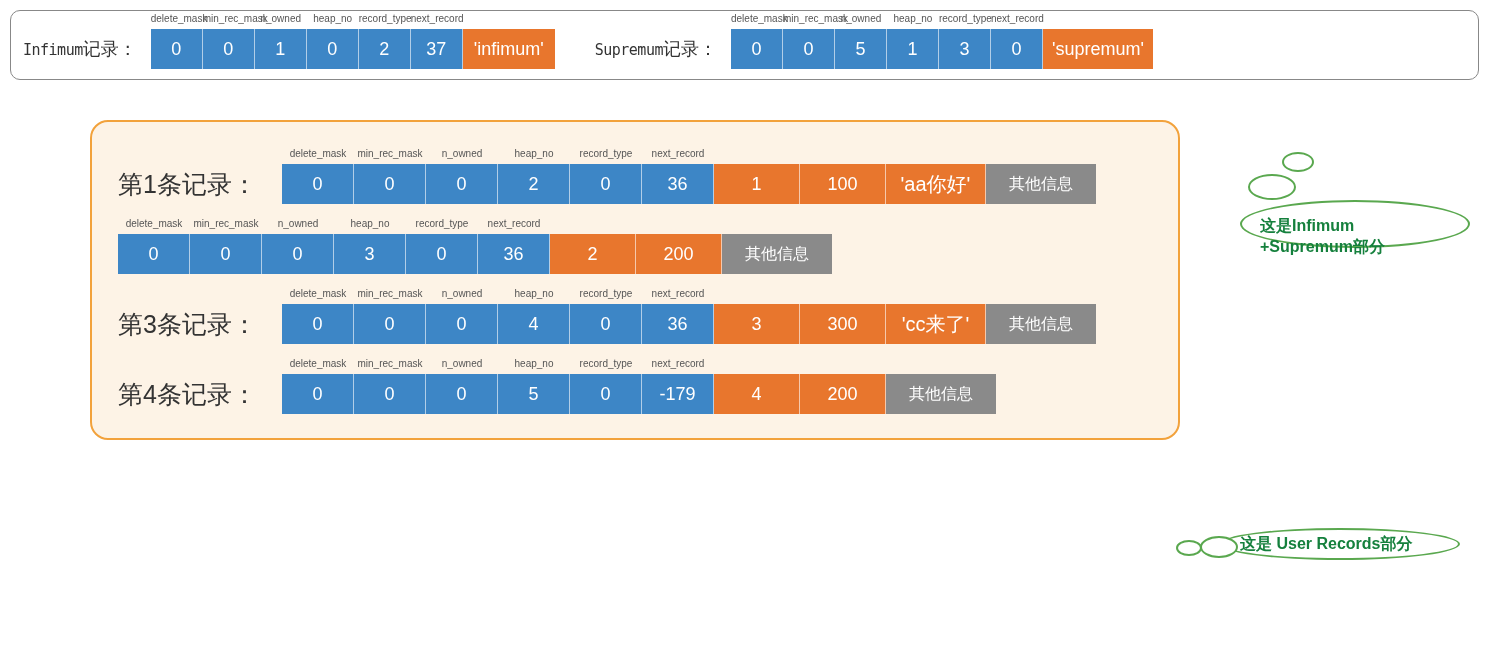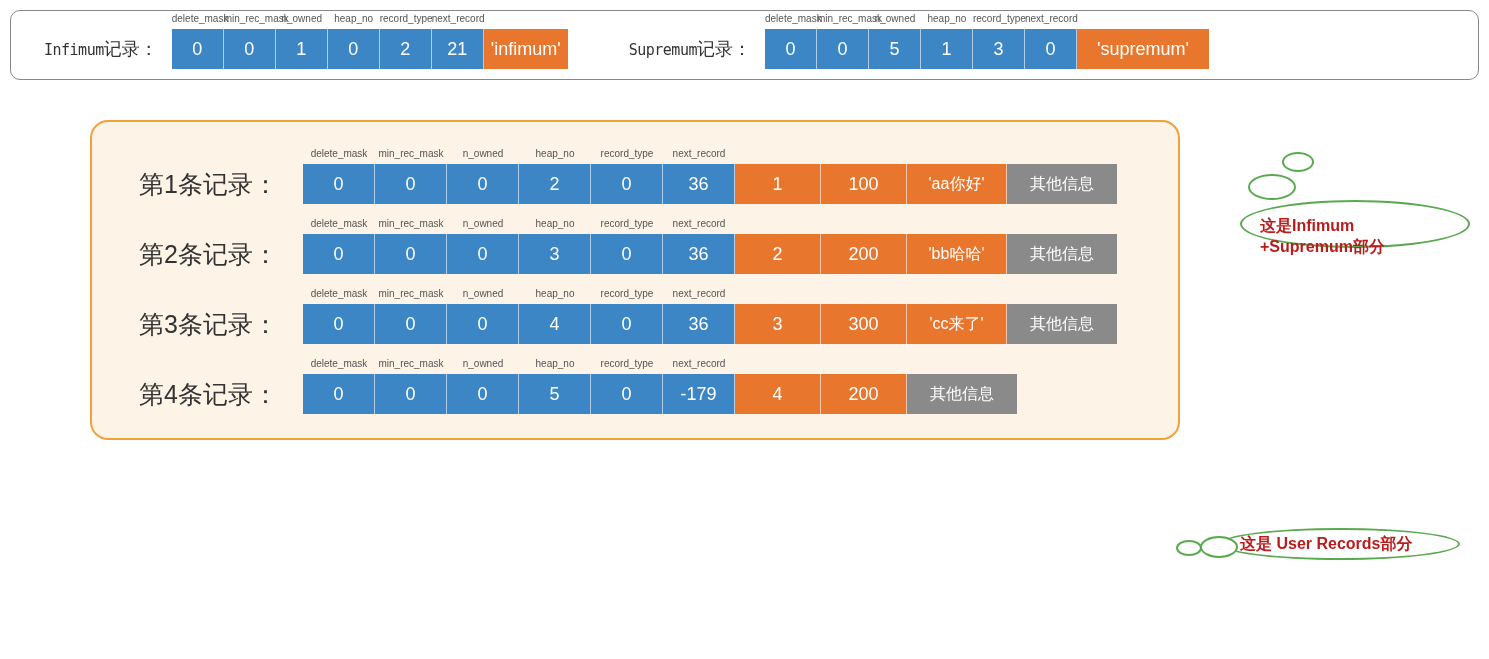--- a/index.html
+++ b/index.html
@@ -17,21 +17,20 @@
     position: relative;
     display: flex;
     align-items: center;
     gap: 10px;
   }
   .rec-label {
     font-size: 18px;
     color: #333;
     white-space: nowrap;
     margin-right: 4px;
-    margin-left: 21px;
   }
   .rec-label .mono { font-family: Consolas, monospace; font-size: 15px; letter-spacing: -0.5px;}
   .cells {
     display: flex;
     position: relative;
   }
   .col-labels {
     position: absolute;
     top: -16px;
     left: 0;
@@ -53,52 +52,52 @@
     justify-content: center;
     color: #fff;
     font-size: 18px;
     border-right: 1px solid rgba(255,255,255,0.6);
   }
   .cell:last-child { border-right: none; }
   .blue   { background: #3d86c6; }
   .orange { background: #e8762d; }
   .gray   { background: #8a8a8a; }
   .top-blue-w { width: 52px; }
-  .top-orange-w { width: 84px; }
+  .top-orange-w { width: 92px; }
 
   .user-box {
     margin-top: 40px;
     margin-left: 80px;
     width: 1090px;
     border: 2px solid #f2a23c;
     border-radius: 18px;
     padding: 18px 0 18px 0;
     background: #fdf3e6;
   }
   .user-row {
     display: flex;
     align-items: center;
     padding: 24px 20px 6px 26px;
     position: relative;
   }
   .user-row .rec-label { font-size: 25px; width: 160px; }
   .u-blue-w  { width: 72px; }
   .u-orange-w{ width: 86px; }
-  .u-orange-wide { width: 100px; font-size:16px;}
+  .u-orange-wide { width: 100px; font-size:20px;}
   .u-gray-w  { width: 110px; font-size:16px;}
 
   .callout {
     position: absolute;
     border: 2px solid #5aa84f;
     border-radius: 50%;
     background: #fff;
     padding: 14px 18px;
     font-size: 16px;
     font-weight: bold;
-    color: #b91c1c;
+    color: #15803d;
   }
   .callout::before, .callout::after {
     content: "";
     position: absolute;
     border: 2px solid #5aa84f;
     border-radius: 50%;
     background: #fff;
   }
   #callout1 { top: 200px; left: 1240px; width: 230px; height: 48px; }
   #callout1::before { width: 28px; height: 16px; top: -50px;  left: 40px; }
@@ -120,21 +119,21 @@
       <div class="col-label top-blue-w">n_owned</div>
       <div class="col-label top-blue-w">heap_no</div>
       <div class="col-label top-blue-w">record_type</div>
       <div class="col-label top-blue-w">next_record</div>
     </div>
     <div class="cell blue top-blue-w">0</div>
     <div class="cell blue top-blue-w">0</div>
     <div class="cell blue top-blue-w">1</div>
     <div class="cell blue top-blue-w">0</div>
     <div class="cell blue top-blue-w">2</div>
-    <div class="cell blue top-blue-w">21</div>
+    <div class="cell blue top-blue-w">37</div>
     <div class="cell orange top-orange-w">'infimum'</div>
   </div>
 
   <div style="width:20px"></div>
 
   <span class="rec-label"><span class="mono">Supremum</span><span>记录：</span></span>
   <div class="cells">
     <div class="col-labels">
       <div class="col-label top-blue-w">delete_mask</div>
       <div class="col-label top-blue-w">min_rec_mask</div>
@@ -142,21 +141,21 @@
       <div class="col-label top-blue-w">heap_no</div>
       <div class="col-label top-blue-w">record_type</div>
       <div class="col-label top-blue-w">next_record</div>
     </div>
     <div class="cell blue top-blue-w">0</div>
     <div class="cell blue top-blue-w">0</div>
     <div class="cell blue top-blue-w">5</div>
     <div class="cell blue top-blue-w">1</div>
     <div class="cell blue top-blue-w">3</div>
     <div class="cell blue top-blue-w">0</div>
-    <div class="cell orange" style="width:132px">'supremum'</div>
+    <div class="cell orange" style="width:110px">'supremum'</div>
   </div>
 </div>
 
 <div class="user-box" id="user-box">
     <div class="user-row">
       <span class="rec-label">第1条记录：</span>
       <div class="cells">
         <div class="col-labels">
           <div class="col-label u-blue-w">delete_mask</div>
           <div class="col-label u-blue-w">min_rec_mask</div>
@@ -171,39 +170,37 @@
         <div class="cell blue u-blue-w">2</div>
         <div class="cell blue u-blue-w">0</div>
         <div class="cell blue u-blue-w">36</div>
         <div class="cell orange u-orange-w">1</div>
         <div class="cell orange u-orange-w">100</div>
         <div class="cell orange u-orange-wide">'aa你好'</div>
         <div class="cell gray u-gray-w">其他信息</div>
       </div>
     </div>
     <div class="user-row">
-      <span class="rec-label">第2条记录：</span>
       <div class="cells">
         <div class="col-labels">
           <div class="col-label u-blue-w">delete_mask</div>
           <div class="col-label u-blue-w">min_rec_mask</div>
           <div class="col-label u-blue-w">n_owned</div>
           <div class="col-label u-blue-w">heap_no</div>
           <div class="col-label u-blue-w">record_type</div>
           <div class="col-label u-blue-w">next_record</div>
         </div>
         <div class="cell blue u-blue-w">0</div>
         <div class="cell blue u-blue-w">0</div>
         <div class="cell blue u-blue-w">0</div>
         <div class="cell blue u-blue-w">3</div>
         <div class="cell blue u-blue-w">0</div>
         <div class="cell blue u-blue-w">36</div>
         <div class="cell orange u-orange-w">2</div>
         <div class="cell orange u-orange-w">200</div>
-        <div class="cell orange u-orange-wide">'bb哈哈'</div>
         <div class="cell gray u-gray-w">其他信息</div>
       </div>
     </div>
     <div class="user-row">
       <span class="rec-label">第3条记录：</span>
       <div class="cells">
         <div class="col-labels">
           <div class="col-label u-blue-w">delete_mask</div>
           <div class="col-label u-blue-w">min_rec_mask</div>
           <div class="col-label u-blue-w">n_owned</div>

